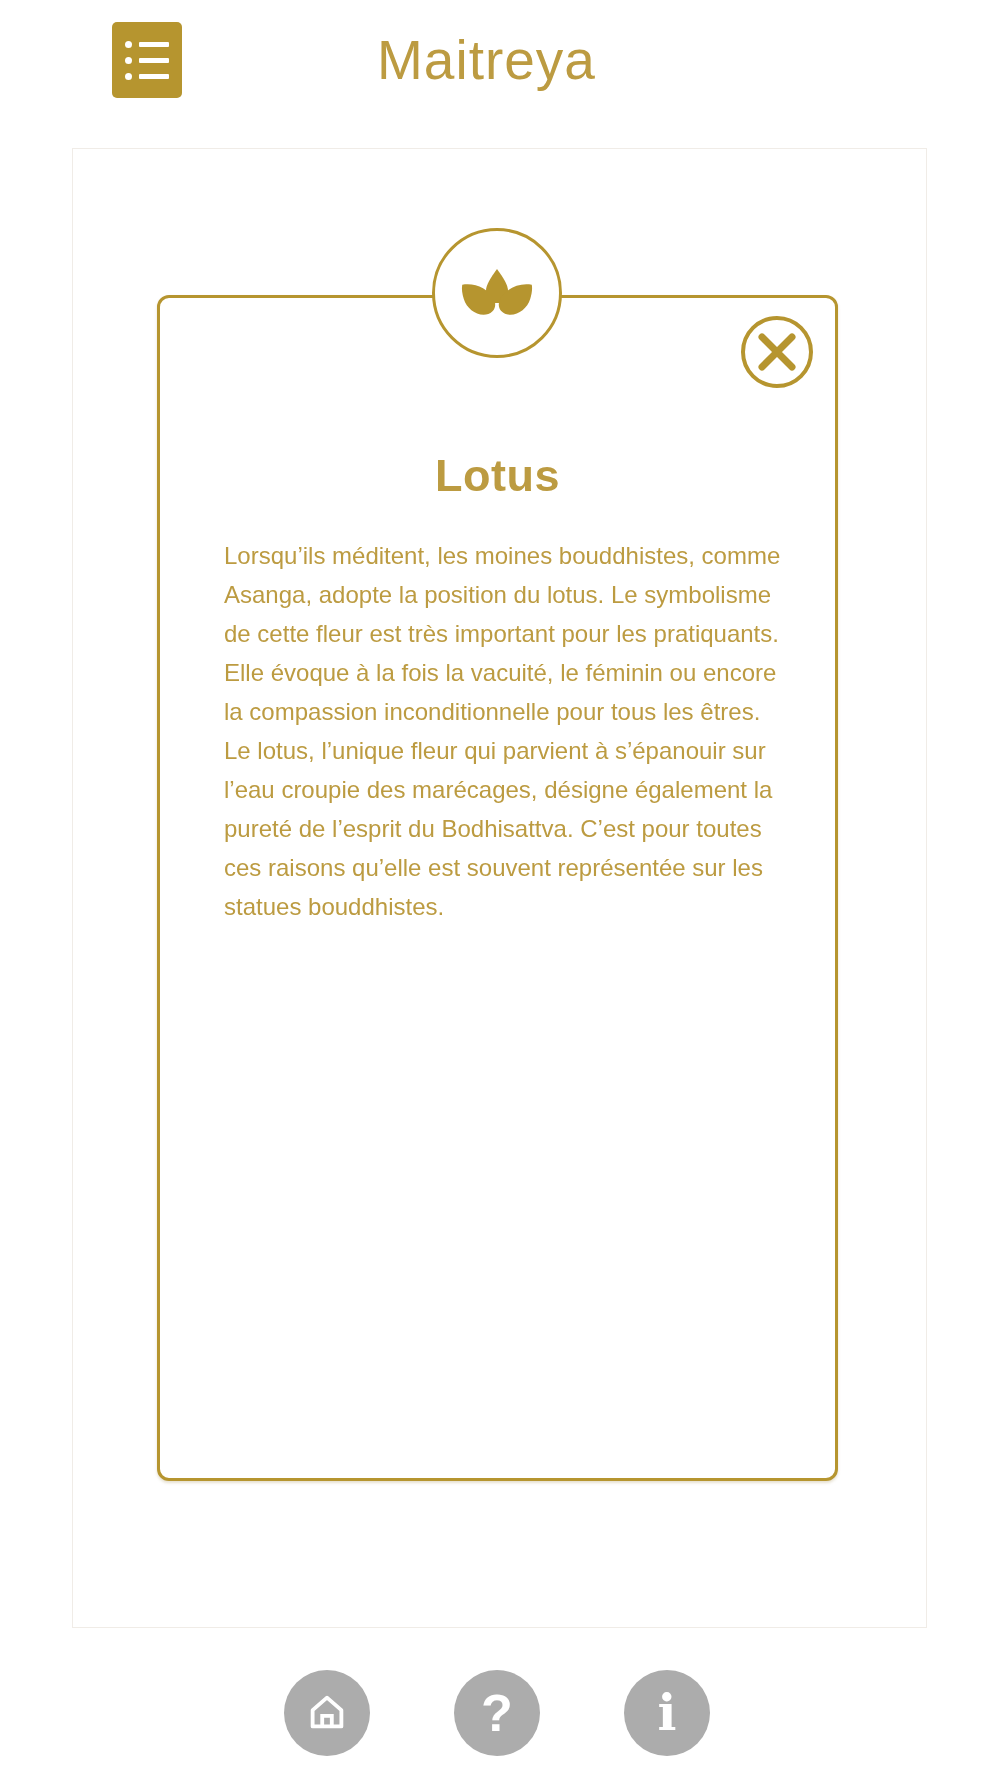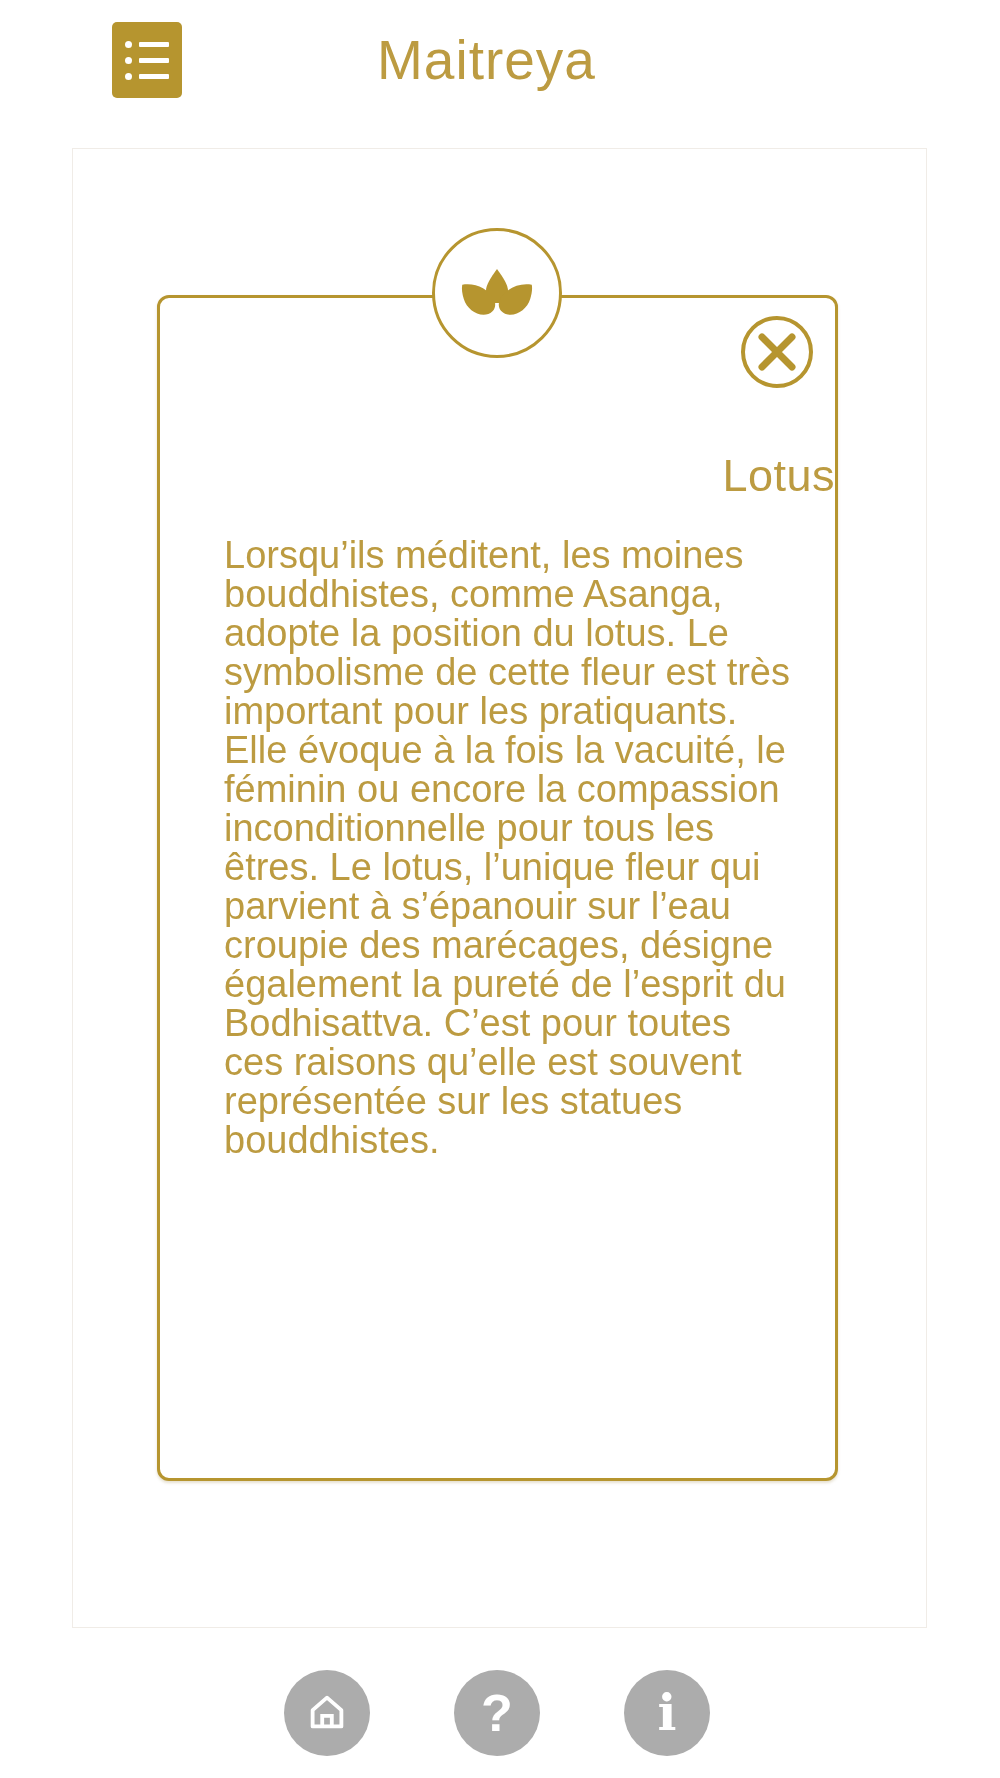--- a/index.html
+++ b/index.html
@@ -24,24 +24,24 @@
   
   .modal{position:absolute;left:157px;top:295px;width:681px;height:1186px;box-sizing:border-box;
     border:3px solid var(--gold,#B6952F);border-radius:12px;background:#fff;
     box-shadow:0 2px 3px rgba(140,115,40,0.22);}
   .badge{position:absolute;left:272px;top:-70px;width:130px;height:130px;box-sizing:border-box;
     border:3px solid var(--gold,#B6952F);border-radius:50%;background:#fff;
     display:flex;align-items:center;justify-content:center;}
   .close-btn{position:absolute;left:581px;top:18px;width:72px;height:72px;box-sizing:border-box;
     border:4px solid var(--gold,#B6952F);border-radius:50%;background:#fff;padding:0;cursor:pointer;
     display:flex;align-items:center;justify-content:center;}
-  .modal-title{position:absolute;left:0;top:152px;width:100%;margin:0;text-align:right;
-    font-size:45px;font-weight:400;color:var(--gold-text,#BC9B41);letter-spacing:0.5px;}
+  .modal-title{position:absolute;left:0;top:152px;width:100%;margin:0;text-align:center;
+    font-size:45px;font-weight:700;color:var(--gold-text,#BC9B41);letter-spacing:0.5px;}
   .modal-body{position:absolute;left:64px;top:238px;width:566px;margin:0;
-    font-size:38px;line-height:39px;color:var(--gold-text,#BC9B41);text-align:left;}
+    font-size:24px;line-height:39px;color:var(--gold-text,#BC9B41);text-align:left;}
 
   
   .nav-btn{position:absolute;top:1670px;width:86px;height:86px;border:none;border-radius:50%;
     background:var(--nav-gray,#ACACAC);padding:0;cursor:pointer;color:#fff;
     display:flex;align-items:center;justify-content:center;}
   .nav-home{left:284px;} .nav-help{left:454px;} .nav-info{left:624px;}
   .glyph-q{font-size:52px;font-weight:700;font-family:"Liberation Sans",sans-serif;line-height:1;}
   .glyph-i{font-size:50px;font-weight:700;font-family:"DejaVu Serif",serif;line-height:1;}
 </style>
 </head>

